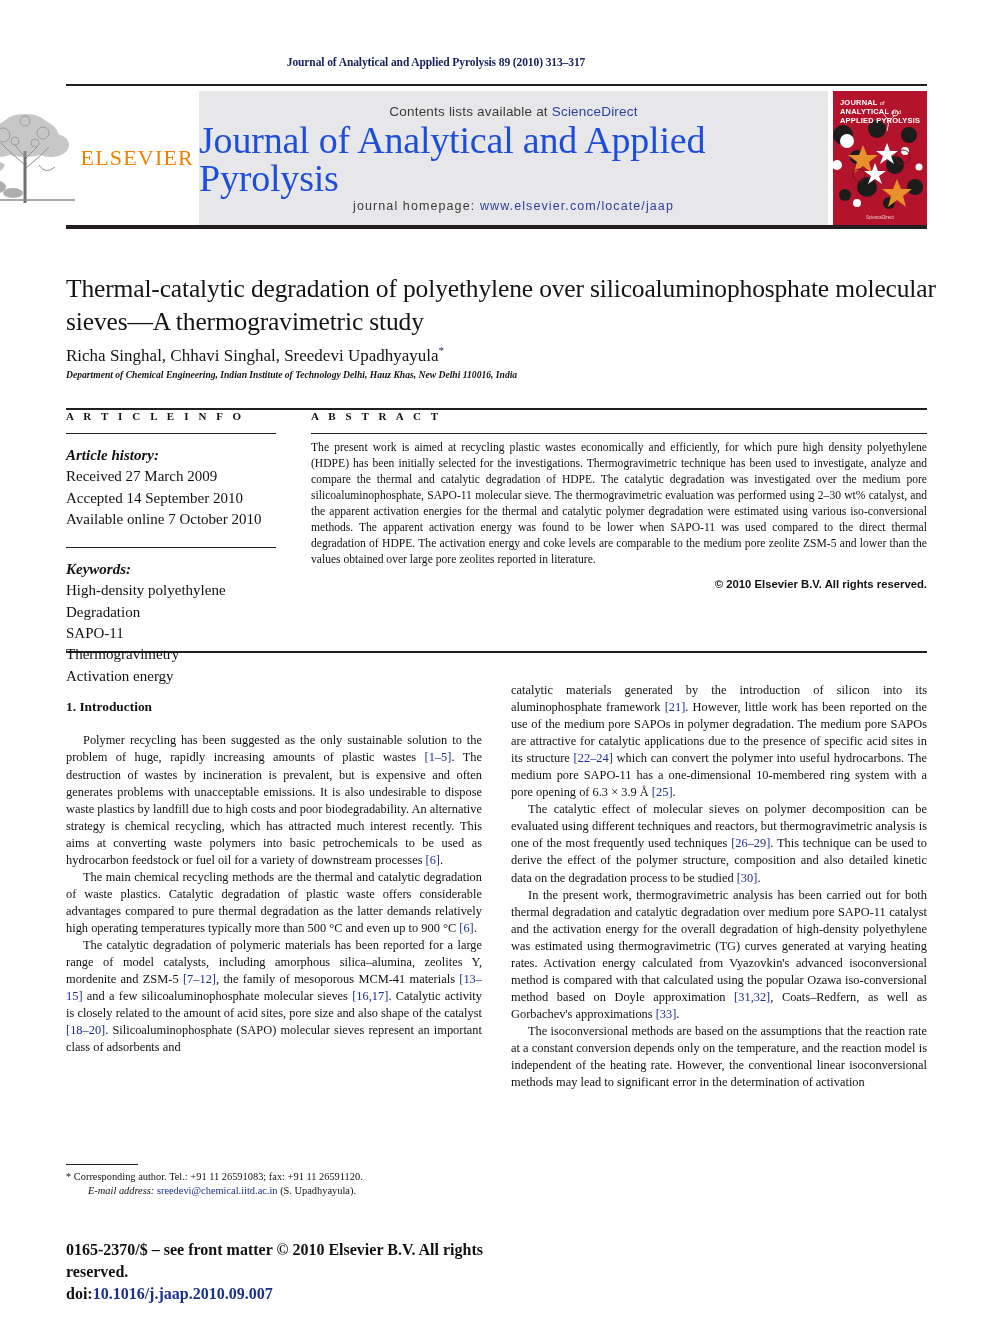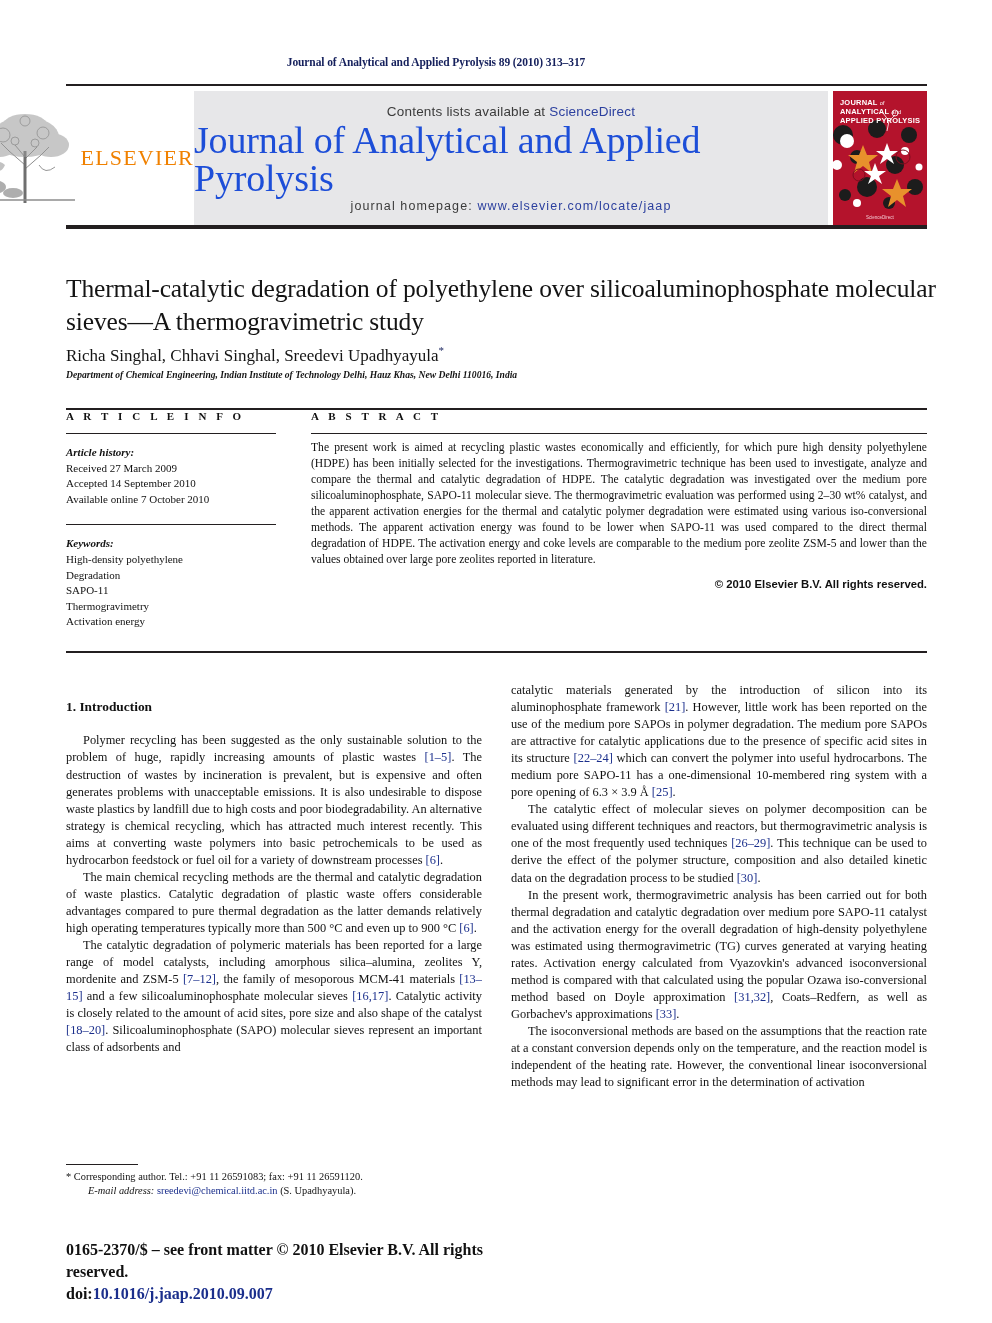--- a/index.html
+++ b/index.html
@@ -77,20 +77,21 @@
   }
   .sd-band {
     flex: 1 1 auto;
     background: #e7e7e9;
     display: flex;
     flex-direction: column;
     justify-content: space-between;
     align-items: center;
     padding: 13px 0 12px 0;
     box-sizing: border-box;
+    margin-left: 5px;
     margin-right: 5px;
   }
   .contents-line {
     font-family: "Liberation Sans", sans-serif;
     font-size: 13.5px;
     color: #3b3b3b;
     letter-spacing: 0.2px;
   }
   .contents-line .sd {
     color: #2b3f9e;
@@ -215,21 +216,21 @@
     letter-spacing: 3.6px;
     color: #111111;
     margin-bottom: 11px;
   }
   .rule {
     border-top: 1px solid #231f20;
     margin-bottom: 6px;
   }
   .info-block {
     font-family: "Liberation Serif", serif;
-    font-size: 11px;
+    font-size: 15px;
     line-height: 1.42;
     color: #111;
     margin-top: 11px;
   }
   .info-block .lbl {
     font-style: italic;
     font-weight: bold;
   }
   .info-gap { height: 17px; }
   .abs-text {

